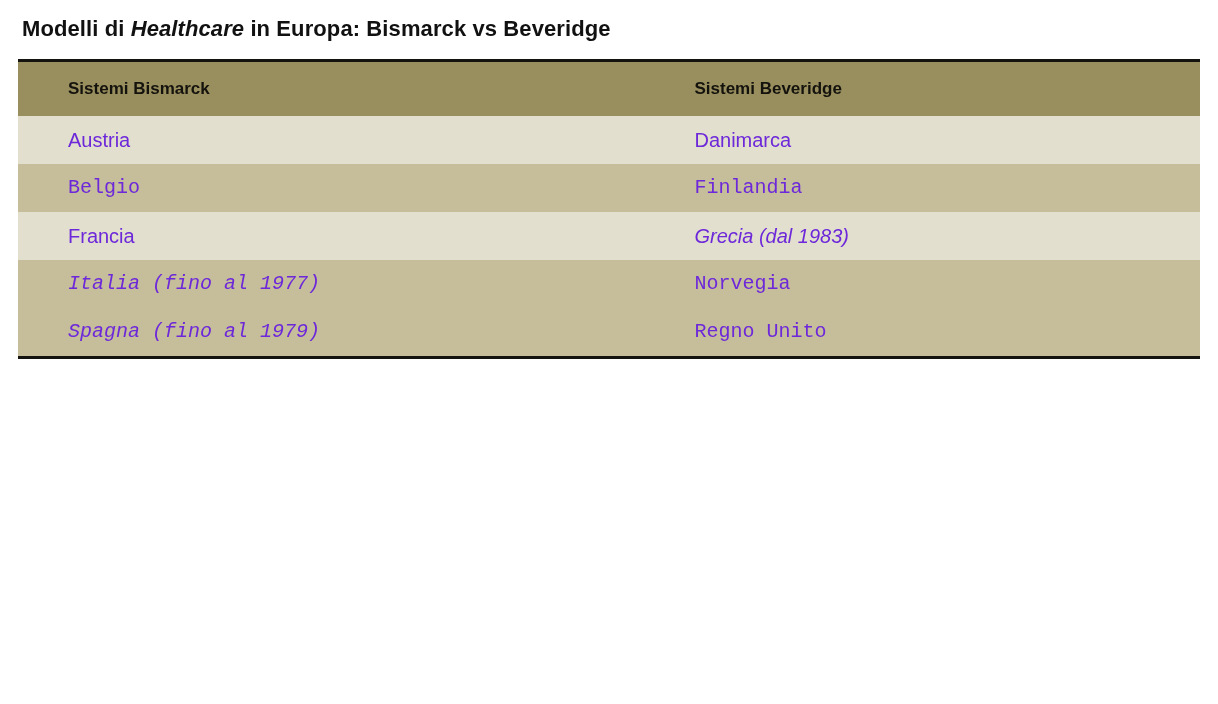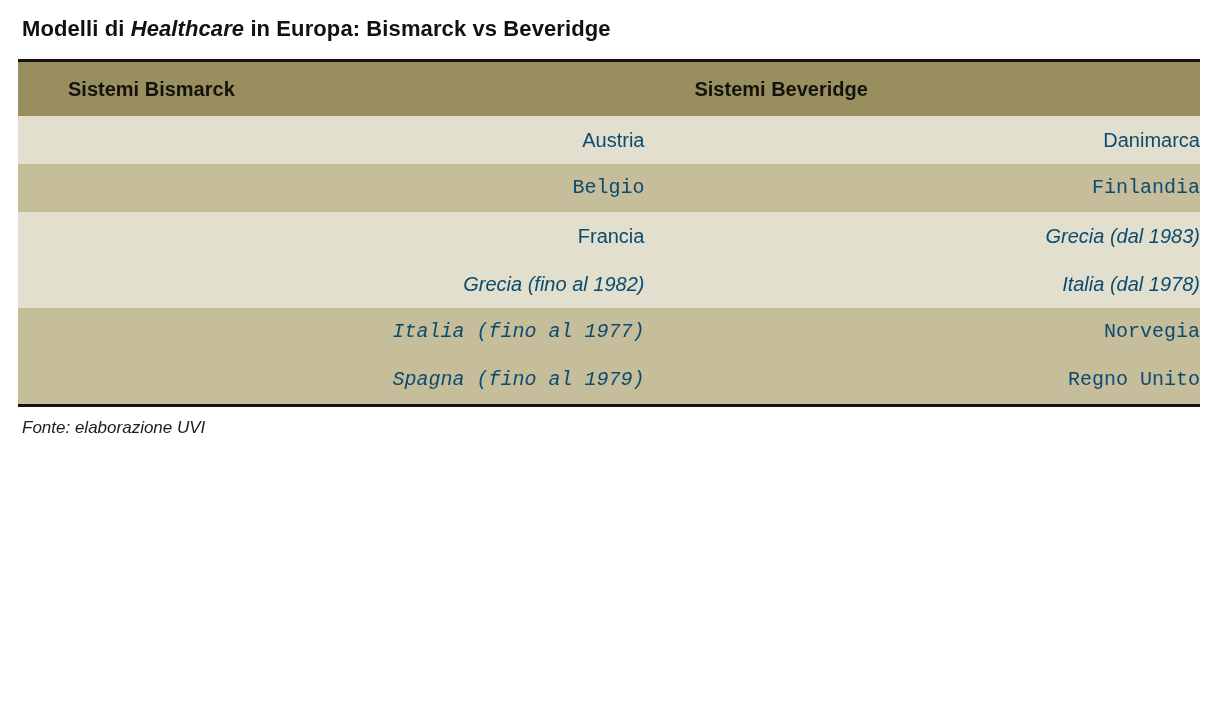--- a/index.html
+++ b/index.html
@@ -37,33 +37,32 @@
   table {
     width: 100%;
     border-collapse: collapse;
     table-layout: fixed;
   }
   col.c1 { width: 53%; }
   col.c2 { width: 47%; }
   thead th {
     background: #998f5e;
     text-align: left;
-    font-size: 20px;
+    font-size: 17px;
     font-weight: bold;
     color: #14120d;
     padding: 15px 0 15px 50px;
     height: 24px;
   }
   tbody td {
     font-size: 20px;
     padding: 13px 0 13px 50px;
-    color: #0c4a6e;
+    color: #6d28d9;
     vertical-align: middle;
     line-height: 1.1;
-    text-align: right;
   }
   tbody tr.odd td {
     background: #e2dfcf;
   }
   tbody tr.even td {
     background: #c6bd9b;
     font-family: Liberation Mono, monospace;
   }
   .it {
     font-style: italic;
@@ -102,31 +101,26 @@
             <td>Danimarca</td>
           </tr>
           <tr class="even">
             <td>Belgio</td>
             <td>Finlandia</td>
           </tr>
           <tr class="odd">
             <td>Francia</td>
             <td class="it">Grecia (dal 1983)</td>
           </tr>
-          <tr class="odd">
-            <td class="it">Grecia (fino al 1982)</td>
-            <td class="it">Italia (dal 1978)</td>
-          </tr>
           <tr class="even">
             <td class="it">Italia (fino al 1977)</td>
             <td>Norvegia</td>
           </tr>
           <tr class="even">
             <td class="it">Spagna (fino al 1979)</td>
             <td>Regno Unito</td>
           </tr>
         </tbody>
     </table>
   </div>
 
-  <div class="source">Fonte: elaborazione UVI</div>
 
 </div>
 
 </body></html>

